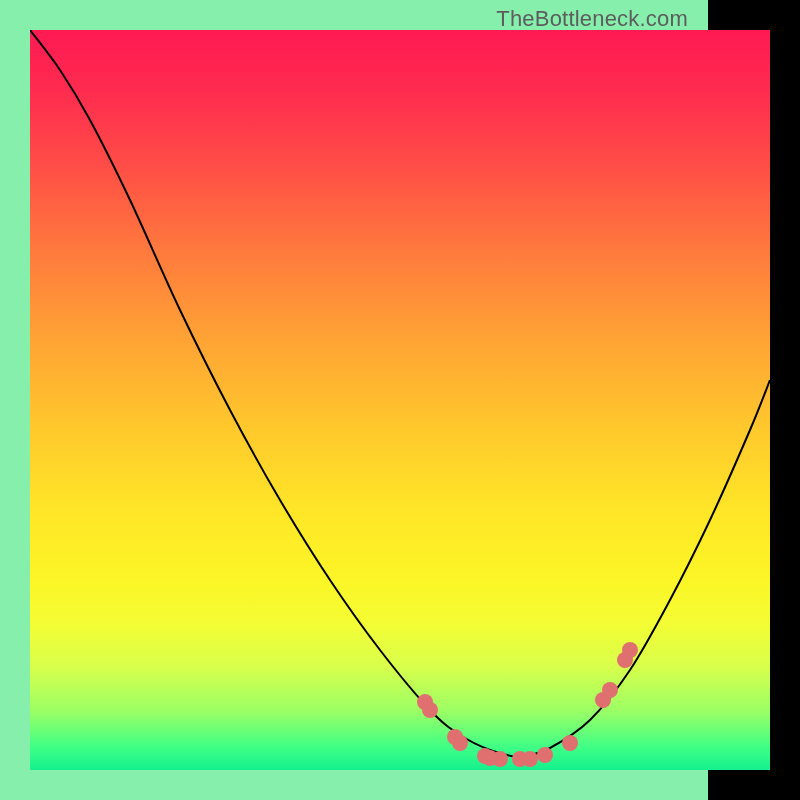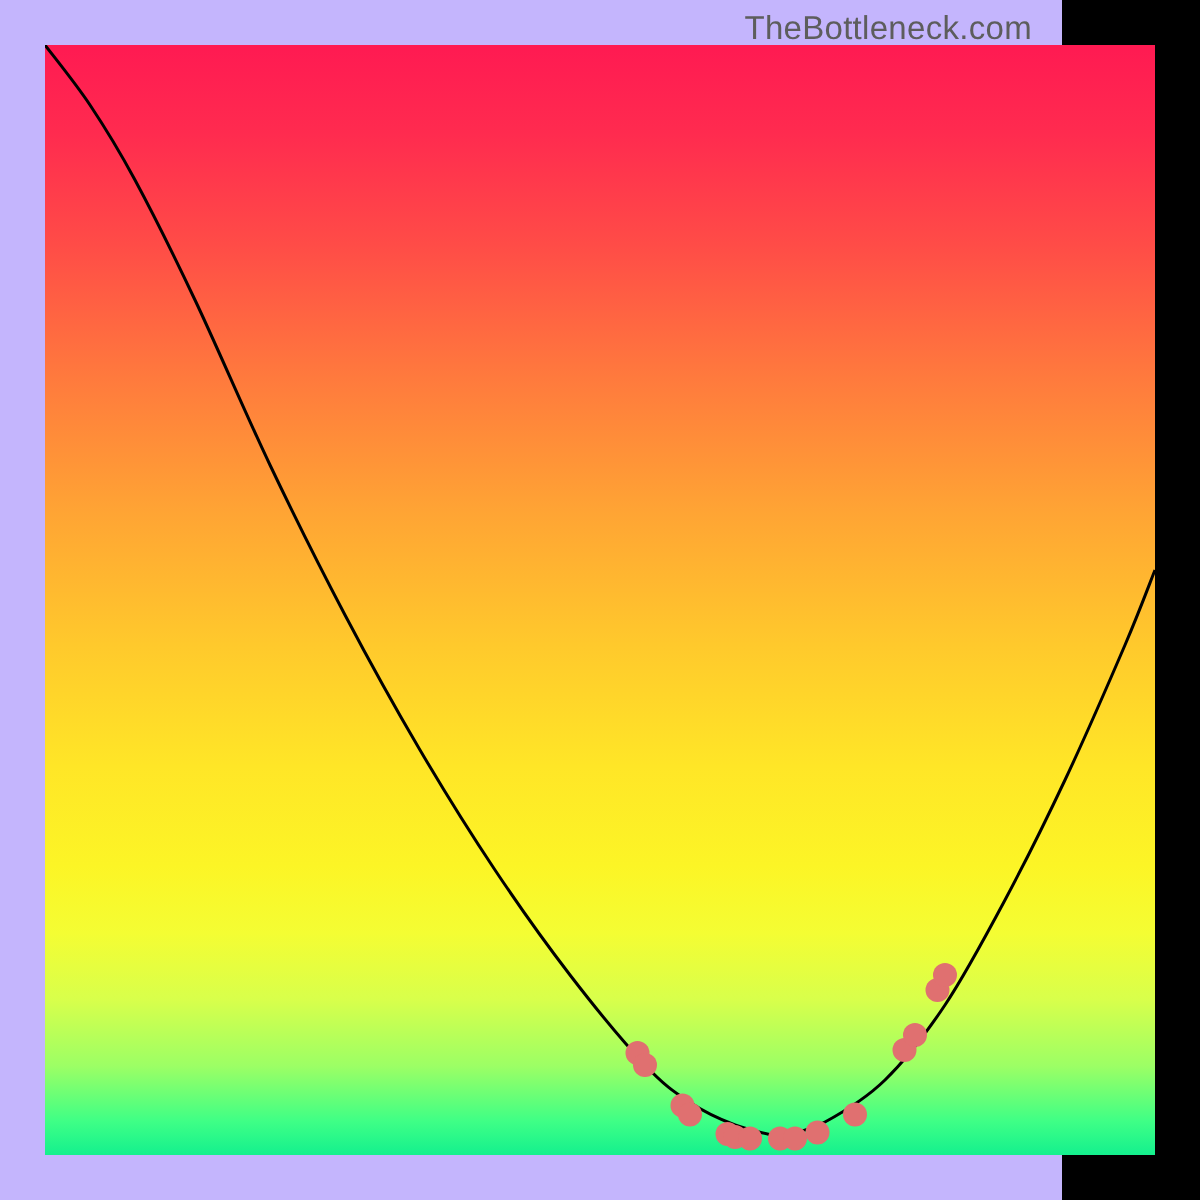--- a/index.html
+++ b/index.html
@@ -1,17 +1,17 @@
 <!DOCTYPE html>
 <html><head>
 <meta charset="utf-8">
 <style>
   * { margin: 0; padding: 0; box-sizing: border-box; }
   html, body { width: 800px; height: 800px; background: #000; overflow: hidden; }
-  .container { position: relative; width: 708px; height: 800px; background: #c4b5fd; }
+  .container { position: relative; width: 708px; height: 800px; background: #86efac; }
   .watermark {
     position: absolute;
     top: 6px;
     right: 20px;
     font-family: Arial, Helvetica, sans-serif;
     font-size: 22px;
     font-weight: 500;
     color: #5d5d5d;
     letter-spacing: 0.2px;
   }

